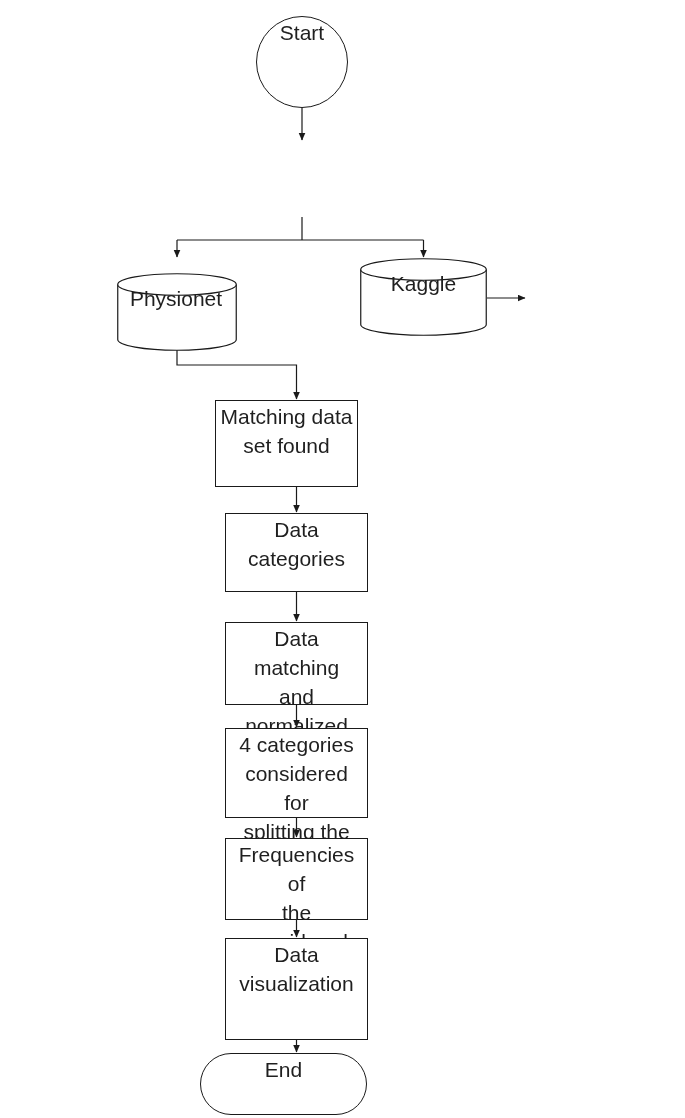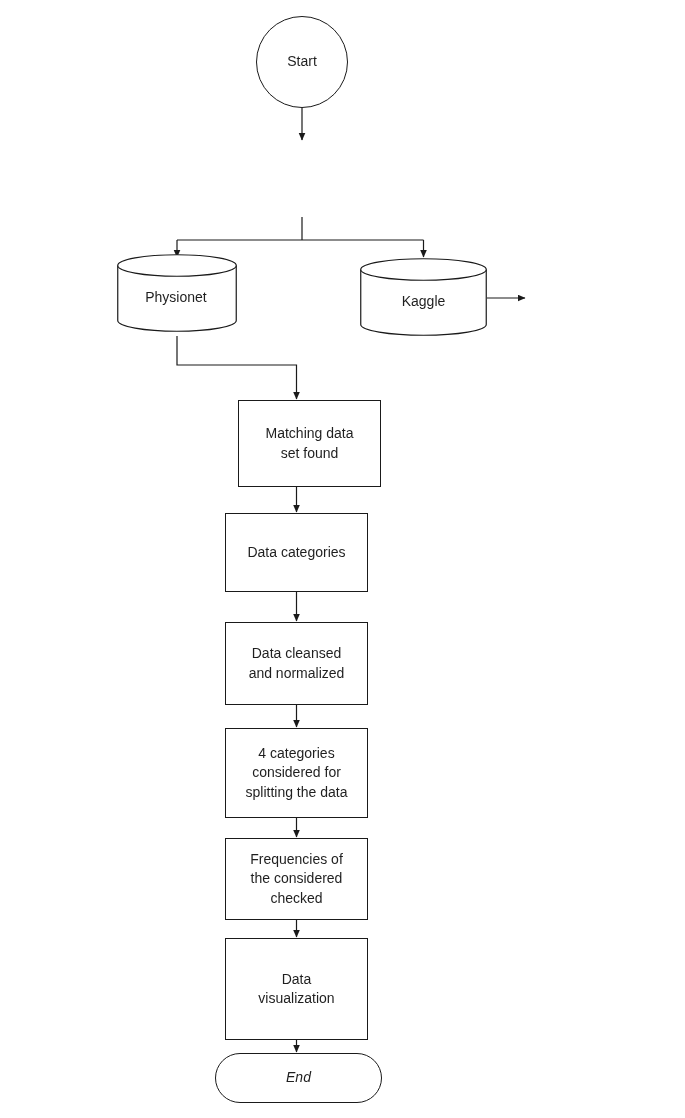--- a/index.html
+++ b/index.html
@@ -19,24 +19,24 @@
   .edges {
     position: absolute;
     left: 0;
     top: 0;
     pointer-events: none;
   }
   .node {
     position: absolute;
     box-sizing: border-box;
     display: flex;
-    align-items: center;
+    align-items: flex-start;
     justify-content: center;
     background: #ffffff;
-    font-size: 14px;
+    font-size: 21px;
     line-height: 1.38;
     text-align: center;
   }
   .node.rect {
     border: 1px solid #1a1a1a;
   }
   .node.circle {
     border: 1.5px solid #1a1a1a;
     border-radius: 50%;
   }
@@ -87,65 +87,65 @@
       <path d="M296.5,920 L296.5,937" marker-end="url(#arrow)"></path>
       <path d="M296.5,1020 L296.5,1052" marker-end="url(#arrow)"></path>
     </g>
   </svg>
 
   <div class="node circle" style="left:256px; top:16px; width:92px; height:92px;">
     <div class="node-label">Start</div>
   </div>
 
 
-  <div class="node cylinder" style="left:117px; top:254px; width:118px; height:78px;">
+  <div class="node cylinder" style="left:117px; top:273px; width:118px; height:78px;">
     <svg class="cyl-shape" width="120" height="78" viewBox="0 0 120 78" aria-hidden="true">
       <path d="M0.75,11.5 L0.75,66.5 A59.25,10.75 0 0 0 119.25,66.5 L119.25,11.5" fill="#ffffff" stroke="#1a1a1a" stroke-width="1.2"></path>
       <ellipse cx="60" cy="11.5" rx="59.25" ry="10.75" fill="#ffffff" stroke="#1a1a1a" stroke-width="1.2"></ellipse>
     </svg>
     <div class="node-label cyl-label">Physionet</div>
   </div>
 
   <div class="node cylinder" style="left:360px; top:258px; width:127px; height:78px;">
     <svg class="cyl-shape" width="127" height="78" viewBox="0 0 127 78" aria-hidden="true">
       <path d="M0.75,11.5 L0.75,66.5 A62.75,10.75 0 0 0 126.25,66.5 L126.25,11.5" fill="#ffffff" stroke="#1a1a1a" stroke-width="1.2"></path>
       <ellipse cx="63.5" cy="11.5" rx="62.75" ry="10.75" fill="#ffffff" stroke="#1a1a1a" stroke-width="1.2"></ellipse>
     </svg>
     <div class="node-label cyl-label">Kaggle</div>
   </div>
 
 
-  <div class="node rect" style="left:238px; top:400px; width:143px; height:87px;">
+  <div class="node rect" style="left:215px; top:400px; width:143px; height:87px;">
     <div class="node-label">Matching data
 set found</div>
   </div>
 
   <div class="node rect" style="left:225px; top:513px; width:143px; height:79px;">
     <div class="node-label">Data categories</div>
   </div>
 
   <div class="node rect" style="left:225px; top:622px; width:143px; height:83px;">
-    <div class="node-label">Data cleansed
+    <div class="node-label">Data matching
 and normalized</div>
   </div>
 
   <div class="node rect" style="left:225px; top:728px; width:143px; height:90px;">
     <div class="node-label">4 categories
 considered for
 splitting the data</div>
   </div>
 
   <div class="node rect" style="left:225px; top:838px; width:143px; height:82px;">
     <div class="node-label">Frequencies of
 the considered
 checked</div>
   </div>
 
   <div class="node rect" style="left:225px; top:938px; width:143px; height:102px;">
     <div class="node-label">Data
 visualization</div>
   </div>
 
-  <div class="node stadium" style="left:215px; top:1053px; width:167px; height:50px;font-style:italic;">
+  <div class="node stadium" style="left:200px; top:1053px; width:167px; height:62px;">
     <div class="node-label">End</div>
   </div>
 
 </div>
 
 </body></html>

